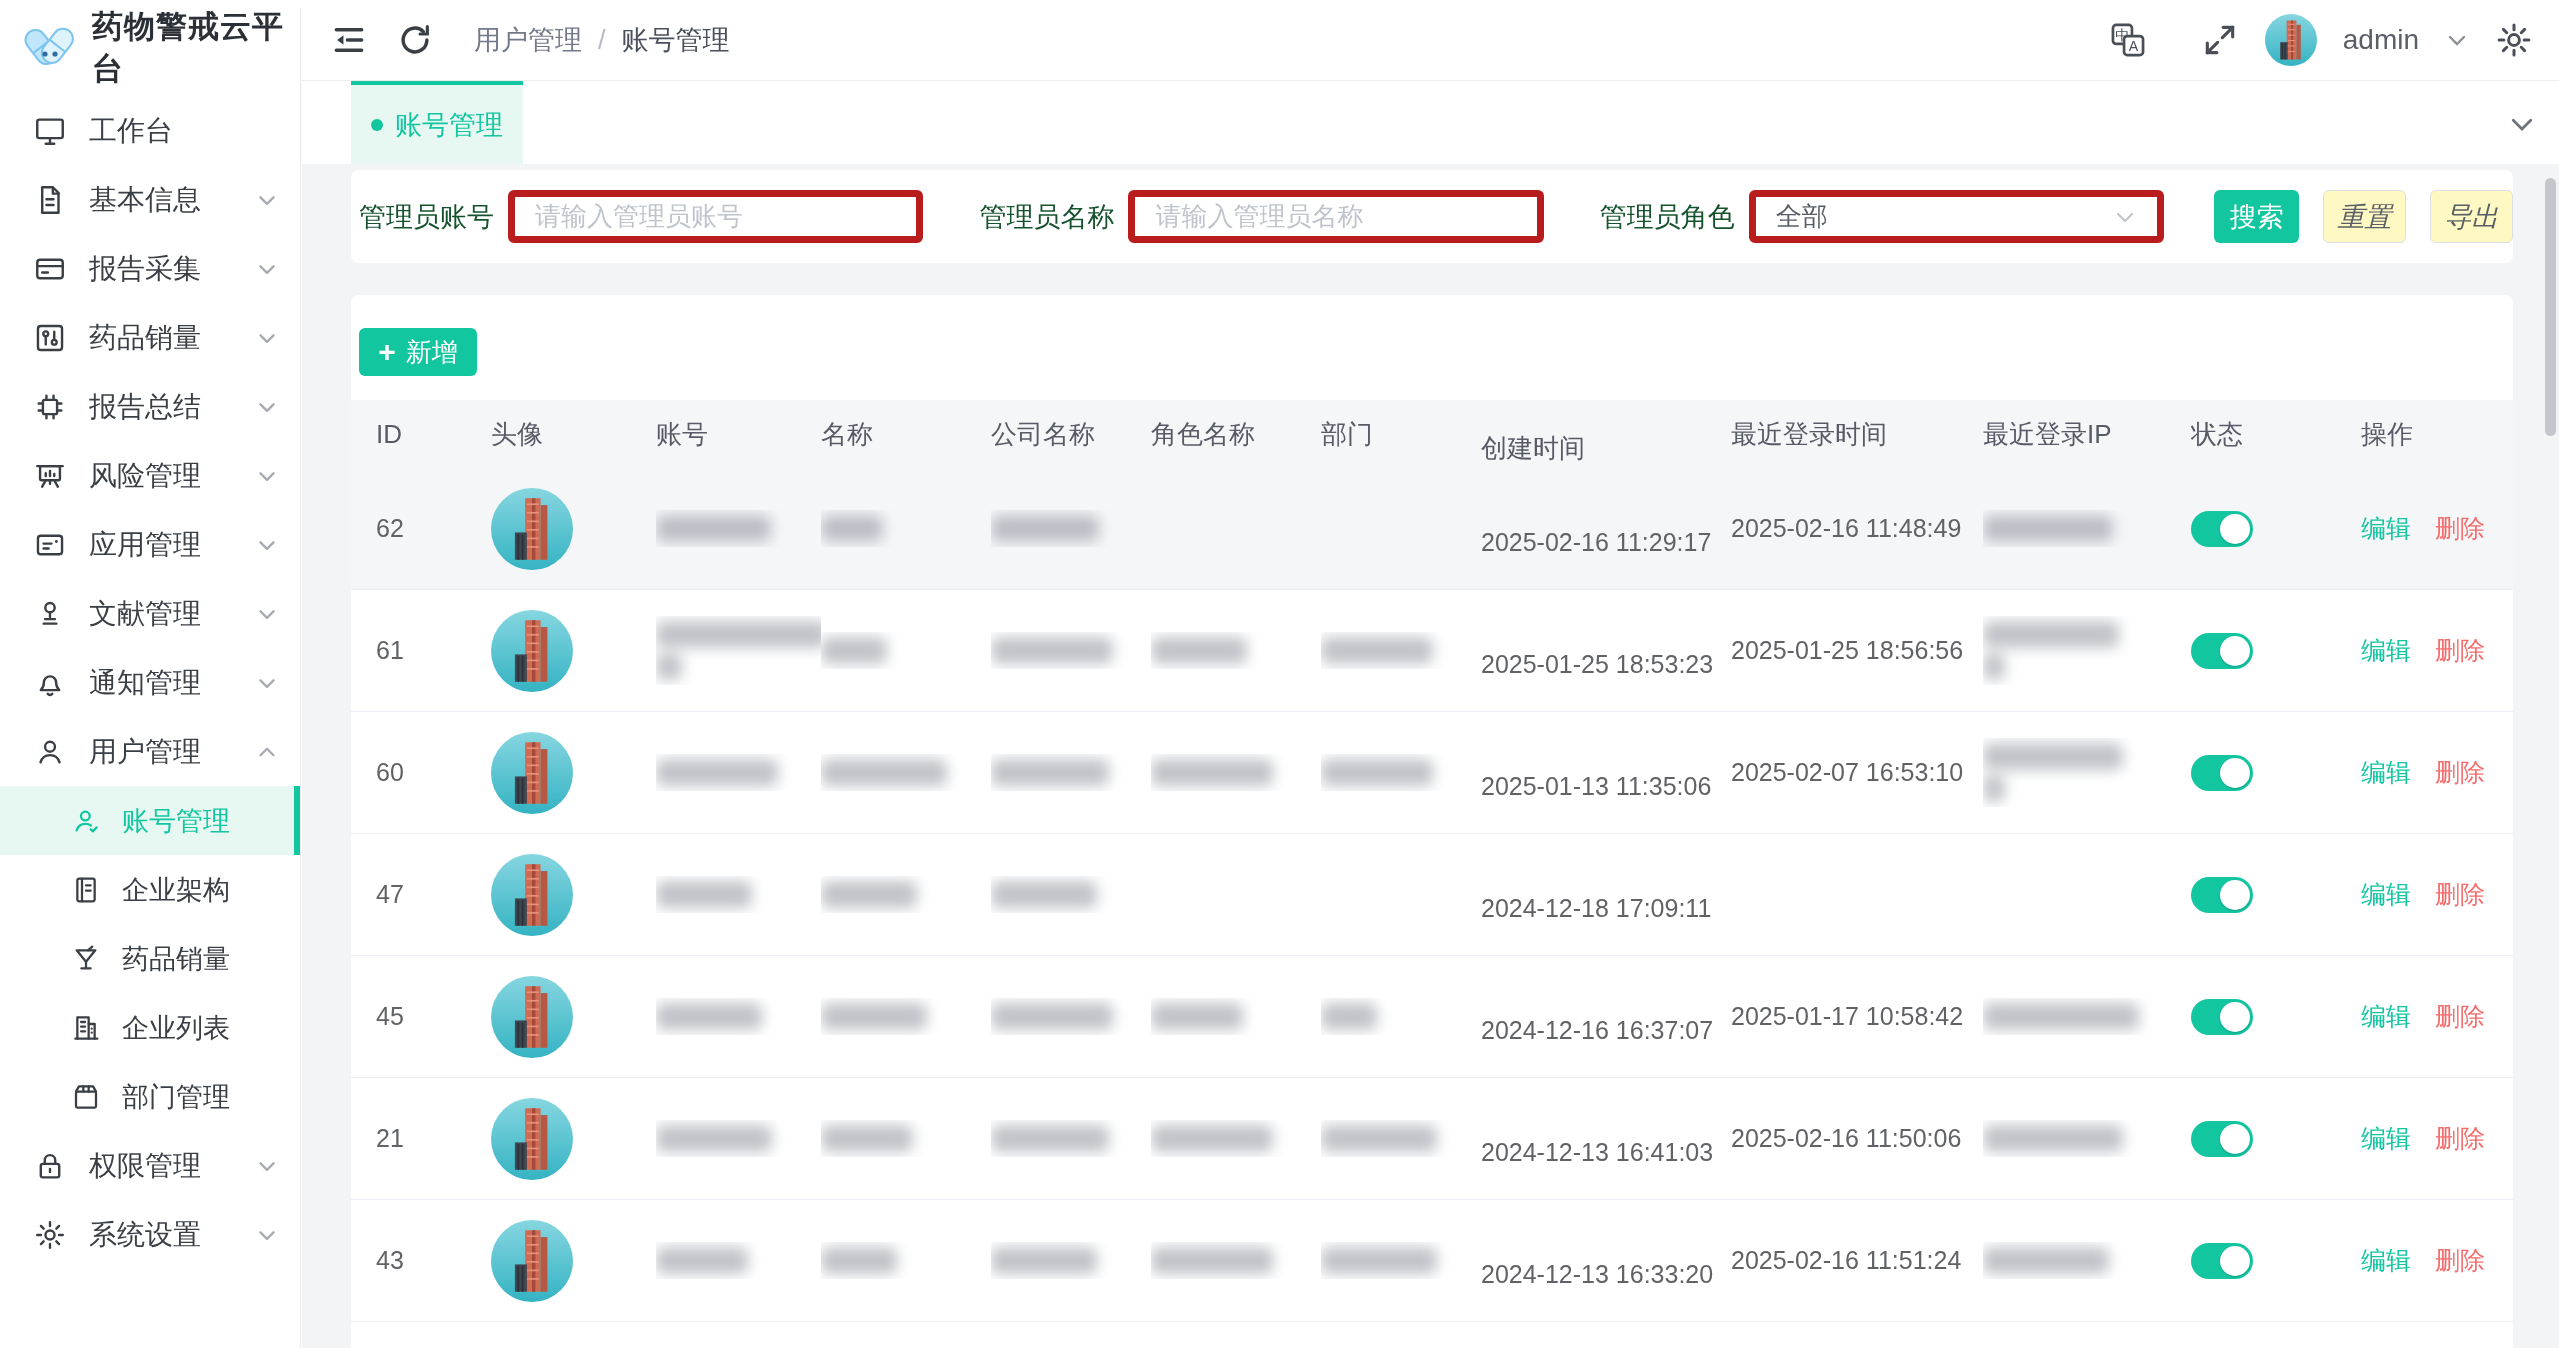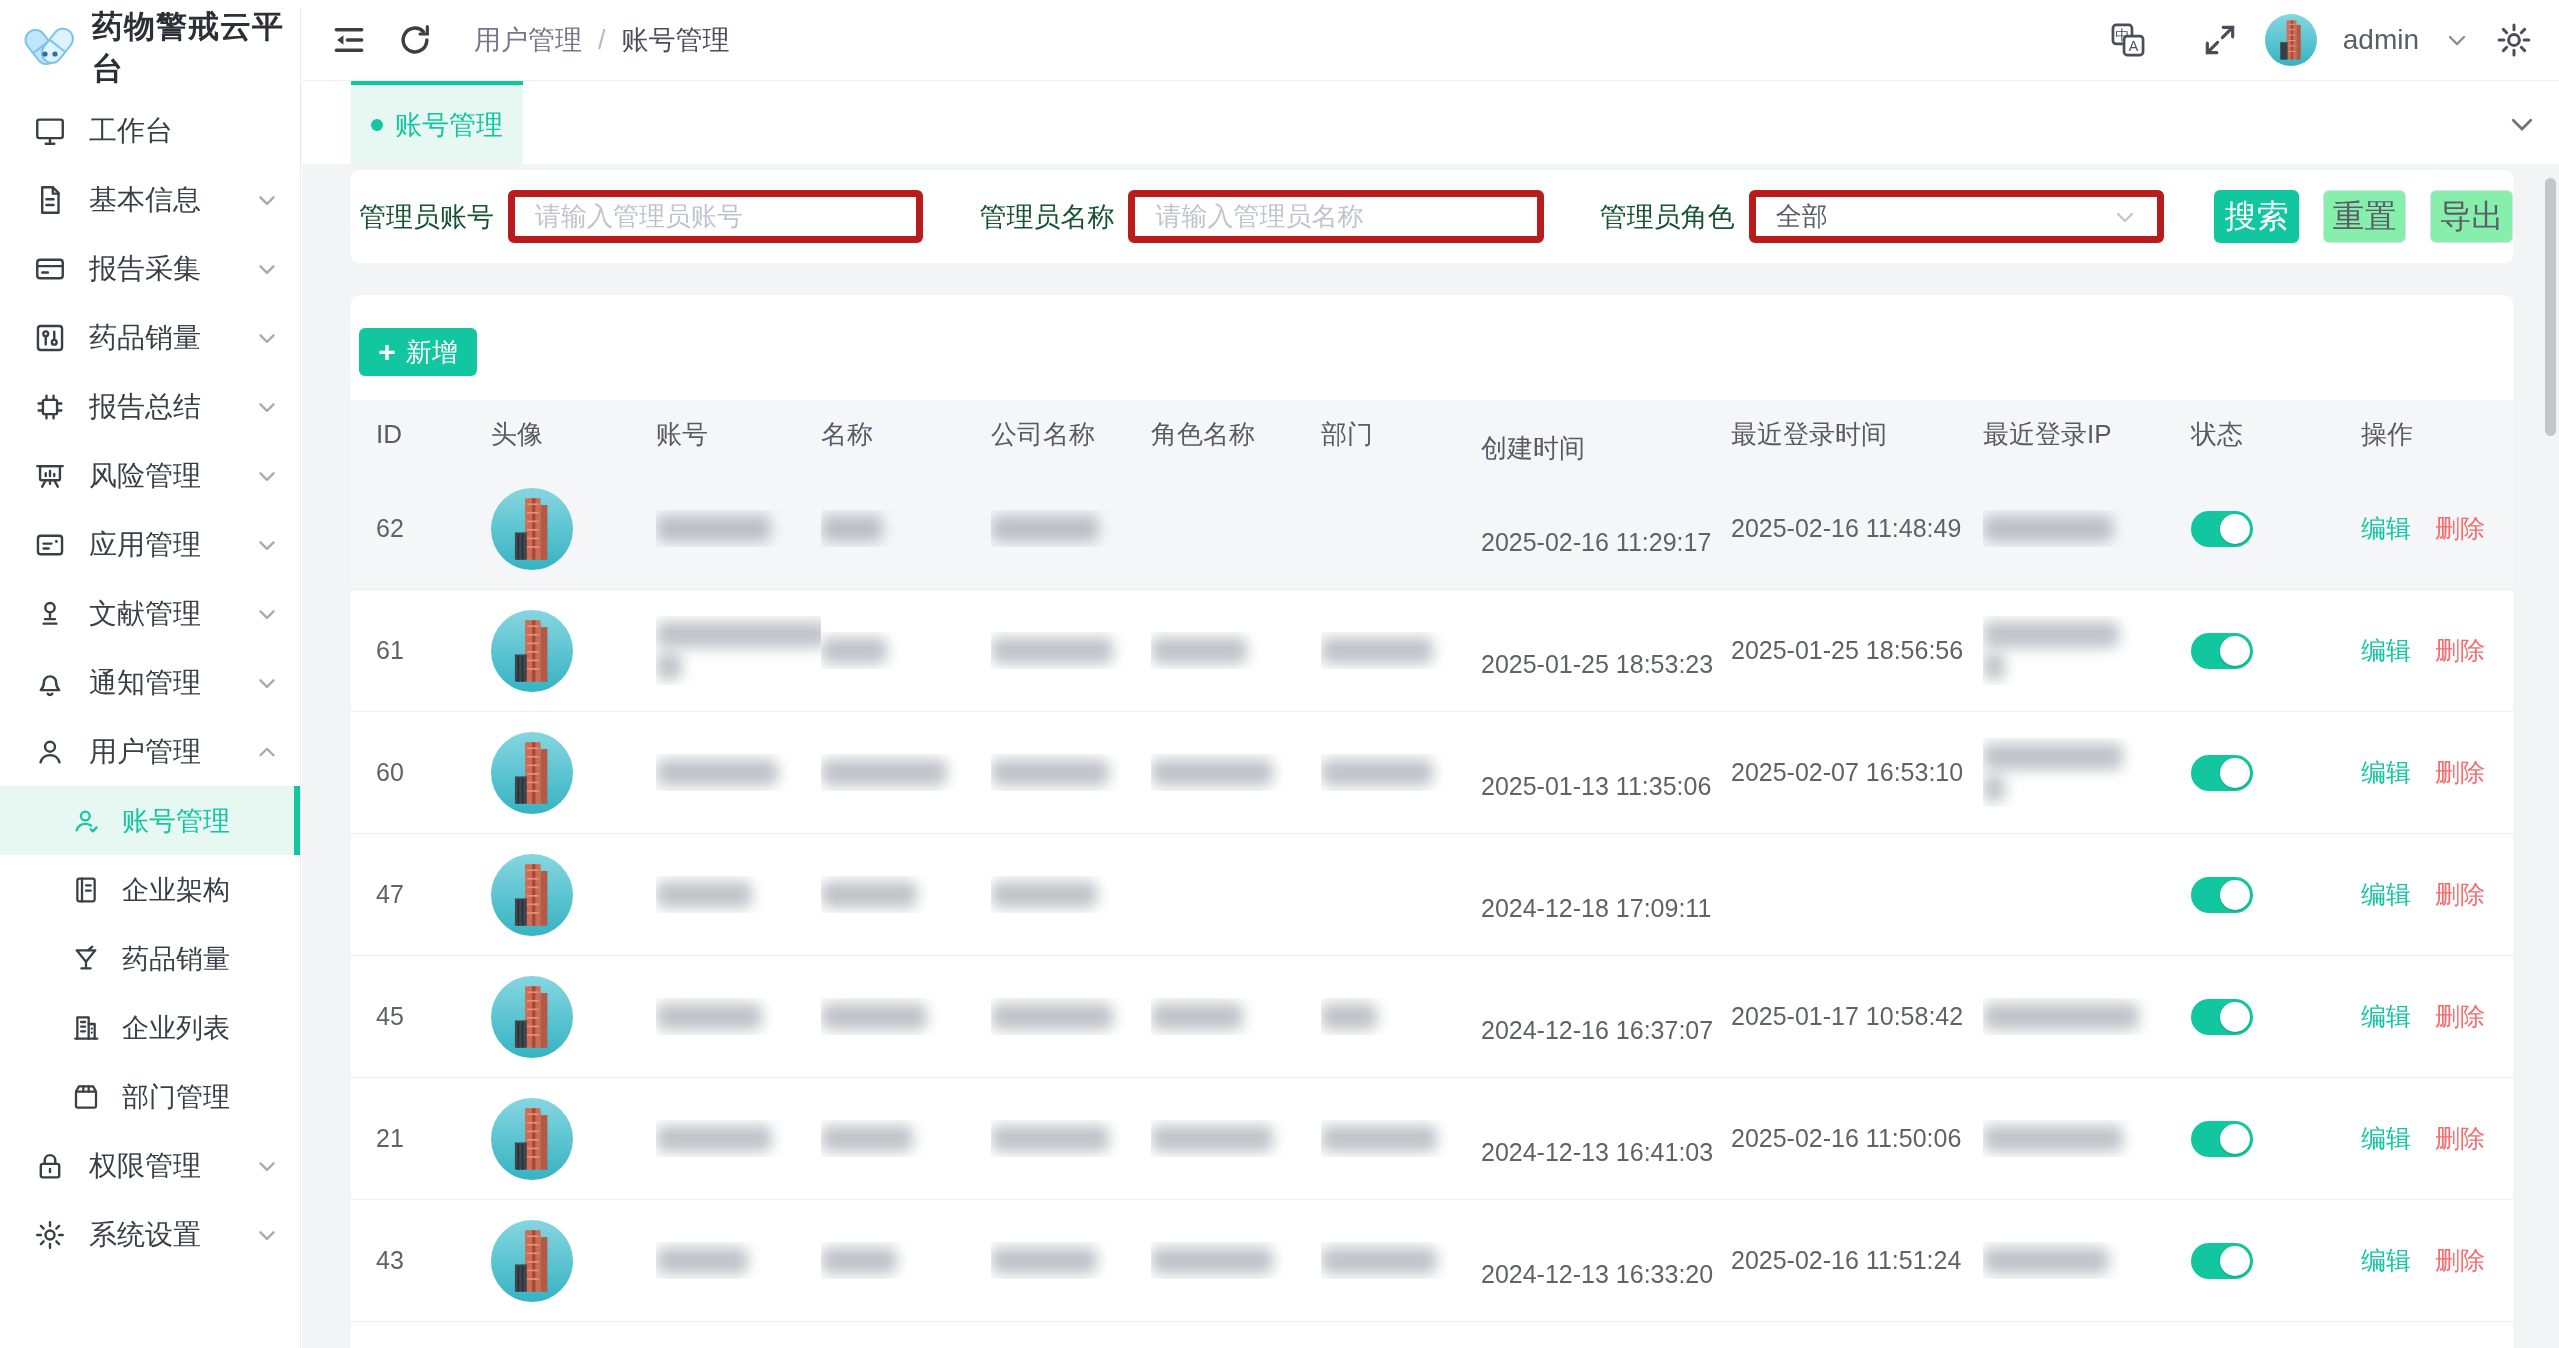--- a/index.html
+++ b/index.html
@@ -53,24 +53,24 @@
   .content { position:absolute; left:0; right:0; top:164px; bottom:0; background:#f3f4f6; }
   .card { position:absolute; background:#fff; border-radius:8px; }
   .card-filter { left:49px; top:6px; width:2162px; height:93px; display:flex; align-items:center; padding-left:8px; }
   .f-label { font-size:27px; color:#14532d; white-space:nowrap; }
   .f-input { height:53px; border:7px solid #b91c1c; border-radius:6px; background:#fff;
     display:flex; align-items:center; padding:0 20px; font-size:26px; color:#bfc4cc; cursor:text; }
   .f-input.w1 { width:420px; margin:0 56px 0 14px; }
   .f-input.w2 { width:420px; margin:0 56px 0 14px; }
   .f-select { width:420px; margin-left:14px; justify-content:space-between; cursor:pointer; color:#5a5e66; }
   .f-select .chev-sm { color:#c0c4cc; }
-  .btn { height:53px; border-radius:6px; font-size:32px; display:flex; align-items:center;
+  .btn { height:53px; border-radius:6px; font-size:27px; display:flex; align-items:center;
     justify-content:center; cursor:pointer; }
   .btn-primary { background:var(--accent); color:#fff; width:86px; margin-left:50px; }
-  .btn-plain { background:#86efac; border:1px solid #dcdfe6; color:#5a5e66; width:84px; margin-left:24px; }
+  .btn-plain { background:#fef9c3; border:1px solid #dcdfe6; color:#5a5e66; width:84px; margin-left:24px;font-style:italic; }
 
   .card-table { left:49px; top:131px; width:2162px; height:1400px; padding-top:33px; }
   .btn-add { background:var(--accent); color:#fff; width:118px; height:48px; border-radius:6px;
     margin-left:8px; font-size:26px; display:flex; align-items:center; justify-content:center; gap:10px; cursor:pointer; }
   .btn-add .plus { font-size:30px; font-weight:bold; line-height:1; }
 
   .thead, .trow { display:flex; align-items:center; padding-left:25px; }
   .thead { height:68px; background:#f5f6f7; margin-top:24px; font-size:26px; color:#565b66; }
   .trow { height:122px; font-size:25px; color:#606266; border-bottom:1px solid #ebeef5; background:#fff; }
   .trow.hl { background:#f5f6f8; }

